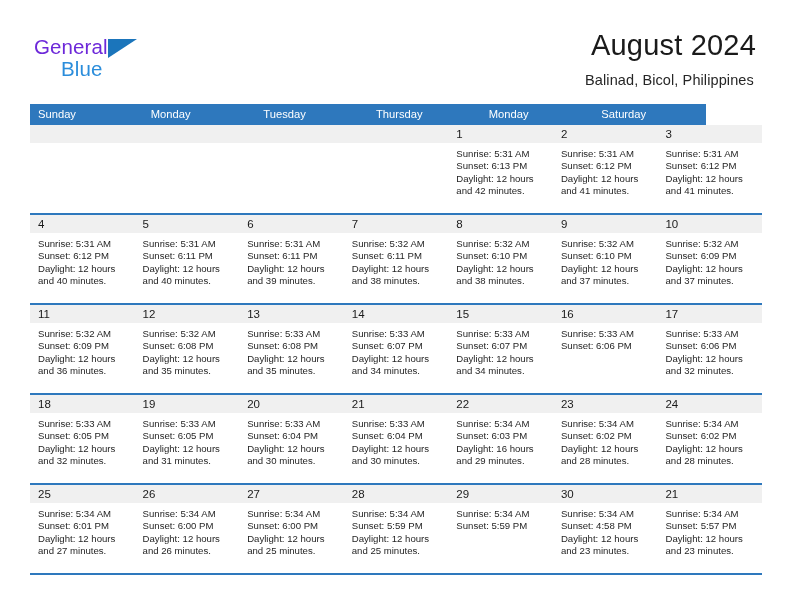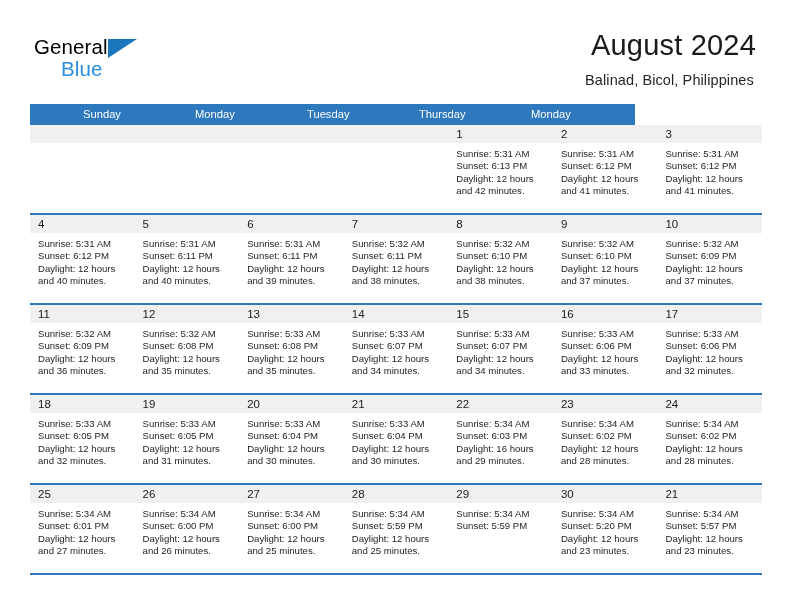--- a/index.html
+++ b/index.html
@@ -38,21 +38,21 @@
   }
   .brand-row1 {
     position: relative;
     display: block;
     font-size: 20.5px;
     color: #3a3a3a;
     letter-spacing: 0.1px;
     height: 22px;
     white-space: nowrap;
   }
-  .brand-general { font-size: 20.5px; color: #000000; }
+  .brand-general { font-size: 20.5px; color: #6d28d9; }
   .brand-flag {
     display: inline-block;
     vertical-align: -1px;
     margin-left: 0px;
     width: 0;
     height: 0;
     border-left: 29px solid #1b75bb;
     border-bottom: 19px solid transparent;
     position: relative;
     top: 3px;
@@ -91,24 +91,23 @@
   
   .calendar {
     position: absolute;
     left: 30px;
     top: 104px;
     width: 732px;
   }
 
   .weekday-row {
     display: flex;
-    width: 605px;
+    width: 676px;
     height: 21px;
     background: #2e78bd;
-    padding-left: 45px;
   }
   .weekday {
     flex: 1 1 0;
     color: #ffffff;
     font-size: 11.2px;
     line-height: 21px;
     padding-left: 8px;
     white-space: nowrap;
     overflow: hidden;
   }
@@ -170,20 +169,21 @@
   </div>
 
   <div class="calendar">
 
     <div class="weekday-row">
       <div class="weekday">Sunday</div>
       <div class="weekday">Monday</div>
       <div class="weekday">Tuesday</div>
       <div class="weekday">Thursday</div>
       <div class="weekday">Monday</div>
+      <div class="weekday">Saturday</div>
     </div>
 
     <div id="weeks-container">
         <div class="week-row">
           <div class="day-cell empty">
             <div class="day-head"></div>
           </div>
           <div class="day-cell empty">
             <div class="day-head"></div>
           </div>
@@ -315,21 +315,20 @@
               <div>Sunrise: 5:33 AM</div>
               <div>Sunset: 6:07 PM</div>
               <div class="daylight">Daylight: 12 hours and 34 minutes.</div>
             </div>
           </div>
           <div class="day-cell">
             <div class="day-head">16</div>
             <div class="day-body">
               <div>Sunrise: 5:33 AM</div>
               <div>Sunset: 6:06 PM</div>
-              <div class="daylight">Daylight: 12 hours and 33 minutes.</div>
             </div>
           </div>
           <div class="day-cell">
             <div class="day-head">17</div>
             <div class="day-body">
               <div>Sunrise: 5:33 AM</div>
               <div>Sunset: 6:06 PM</div>
               <div class="daylight">Daylight: 12 hours and 32 minutes.</div>
             </div>
           </div>
@@ -429,21 +428,21 @@
             <div class="day-head">29</div>
             <div class="day-body">
               <div>Sunrise: 5:34 AM</div>
               <div>Sunset: 5:59 PM</div>
             </div>
           </div>
           <div class="day-cell">
             <div class="day-head">30</div>
             <div class="day-body">
               <div>Sunrise: 5:34 AM</div>
-              <div>Sunset: 5:20 PM</div>
+              <div>Sunset: 4:58 PM</div>
               <div class="daylight">Daylight: 12 hours and 23 minutes.</div>
             </div>
           </div>
           <div class="day-cell">
             <div class="day-head">21</div>
             <div class="day-body">
               <div>Sunrise: 5:34 AM</div>
               <div>Sunset: 5:57 PM</div>
               <div class="daylight">Daylight: 12 hours and 23 minutes.</div>
             </div>

